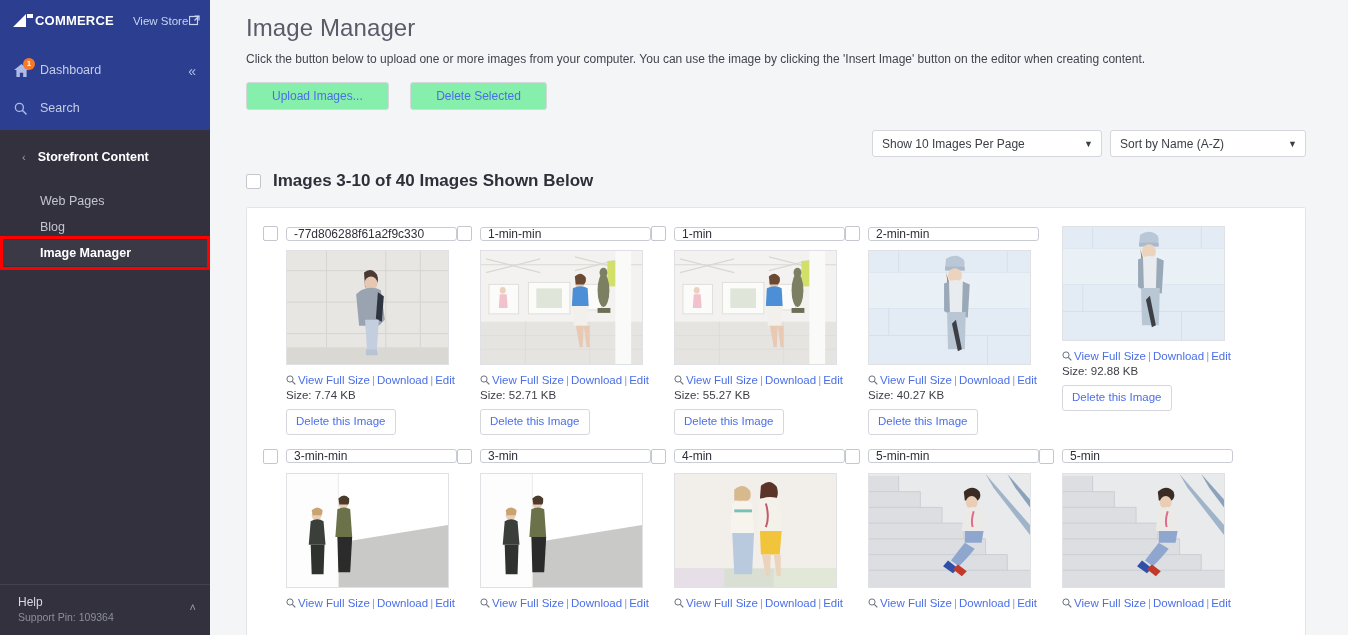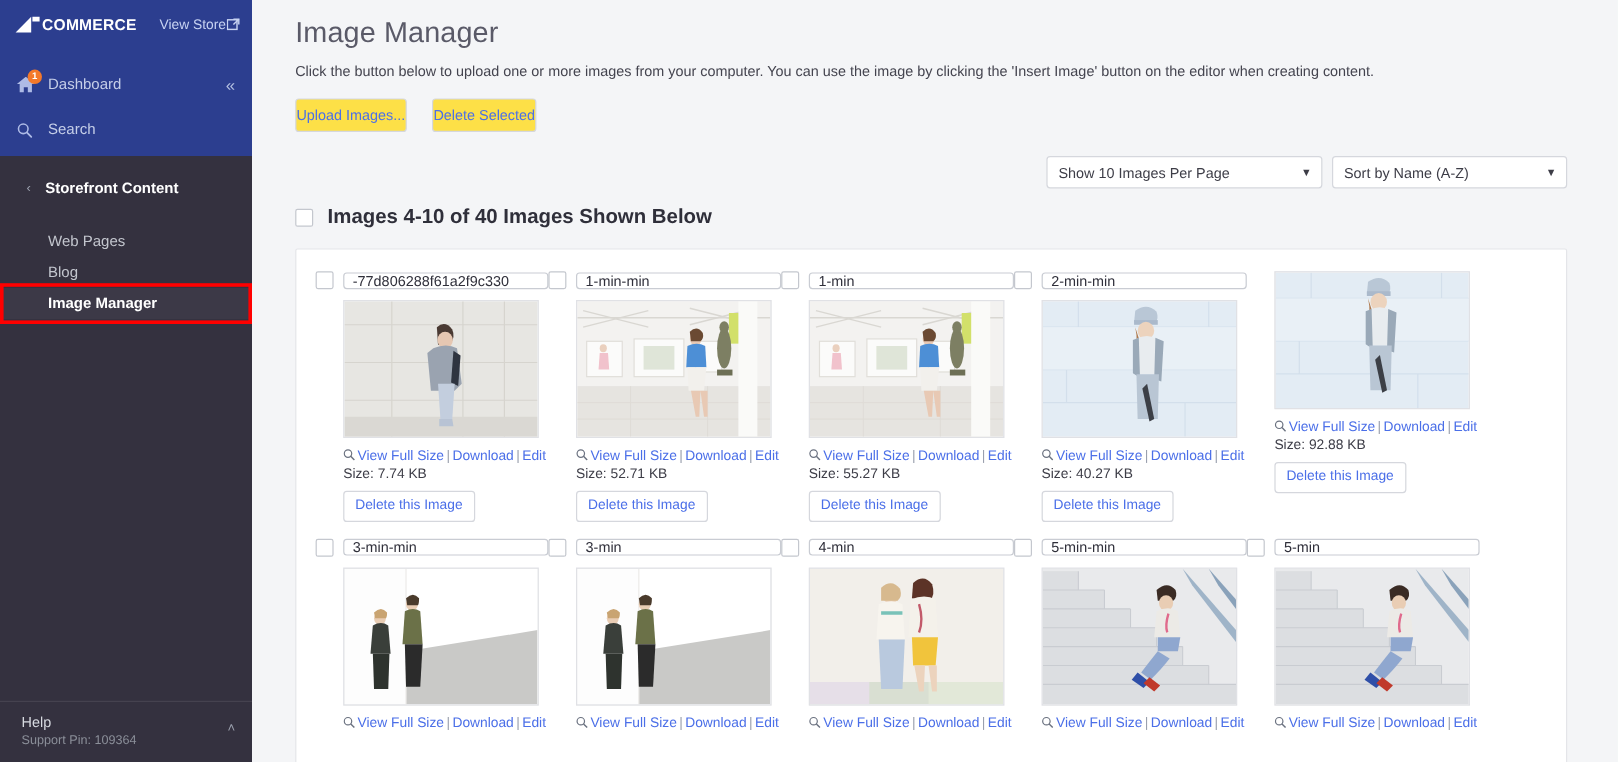--- a/index.html
+++ b/index.html
@@ -88,23 +88,23 @@
     flex: 1; height: 635px; background: #f4f5f7;
     padding: 14px 42px 0 36px; overflow: hidden; position: relative;
   }
   .page-title {
     font-size: 24px; color: #5a5a68; font-weight: normal;
     margin: 0 0 10px 0; letter-spacing: .1px;
   }
   .page-desc { font-size: 12px; color: #44444f; margin-bottom: 16px; }
 
   .btn {
-    display: inline-block; background: #fde047; border: 1px solid #d5d7dd;
+    display: inline-block; background: #86efac; border: 1px solid #d5d7dd;
     border-radius: 3px; color: #4b6fe8; font-size: 12px;
-    padding: 7px 0; cursor: pointer; line-height: 1;
+    padding: 7px 25px; cursor: pointer; line-height: 1;
   }
   .btn + .btn { margin-left: 17px; }
 
   .controls-row {
     display: flex; justify-content: flex-end; gap: 8px;
     margin-top: 20px; margin-bottom: 14px;
   }
   .select {
     position: relative; background: #fff; border: 1px solid #d5d7dd;
     border-radius: 3px; height: 27px; display: flex; align-items: center;
@@ -254,21 +254,21 @@
         <span class="caret">▼</span>
       </div>
       <div class="select w2">
         <span>Sort by Name (A-Z)</span>
         <span class="caret">▼</span>
       </div>
     </div>
 
     <div class="list-head">
       <div class="cbox"></div>
-      <div class="lh-title">Images 4-10 of 40 Images Shown Below</div>
+      <div class="lh-title">Images 3-10 of 40 Images Shown Below</div>
     </div>
 
     <div class="panel">
       <div id="grid">
           <div class="row">
             <div class="card">
       <div class="card-top">
         <div class="cbox"></div>
         <input class="name-input" type="text" value="-77d806288f61a2f9c330" style="">
       </div>

